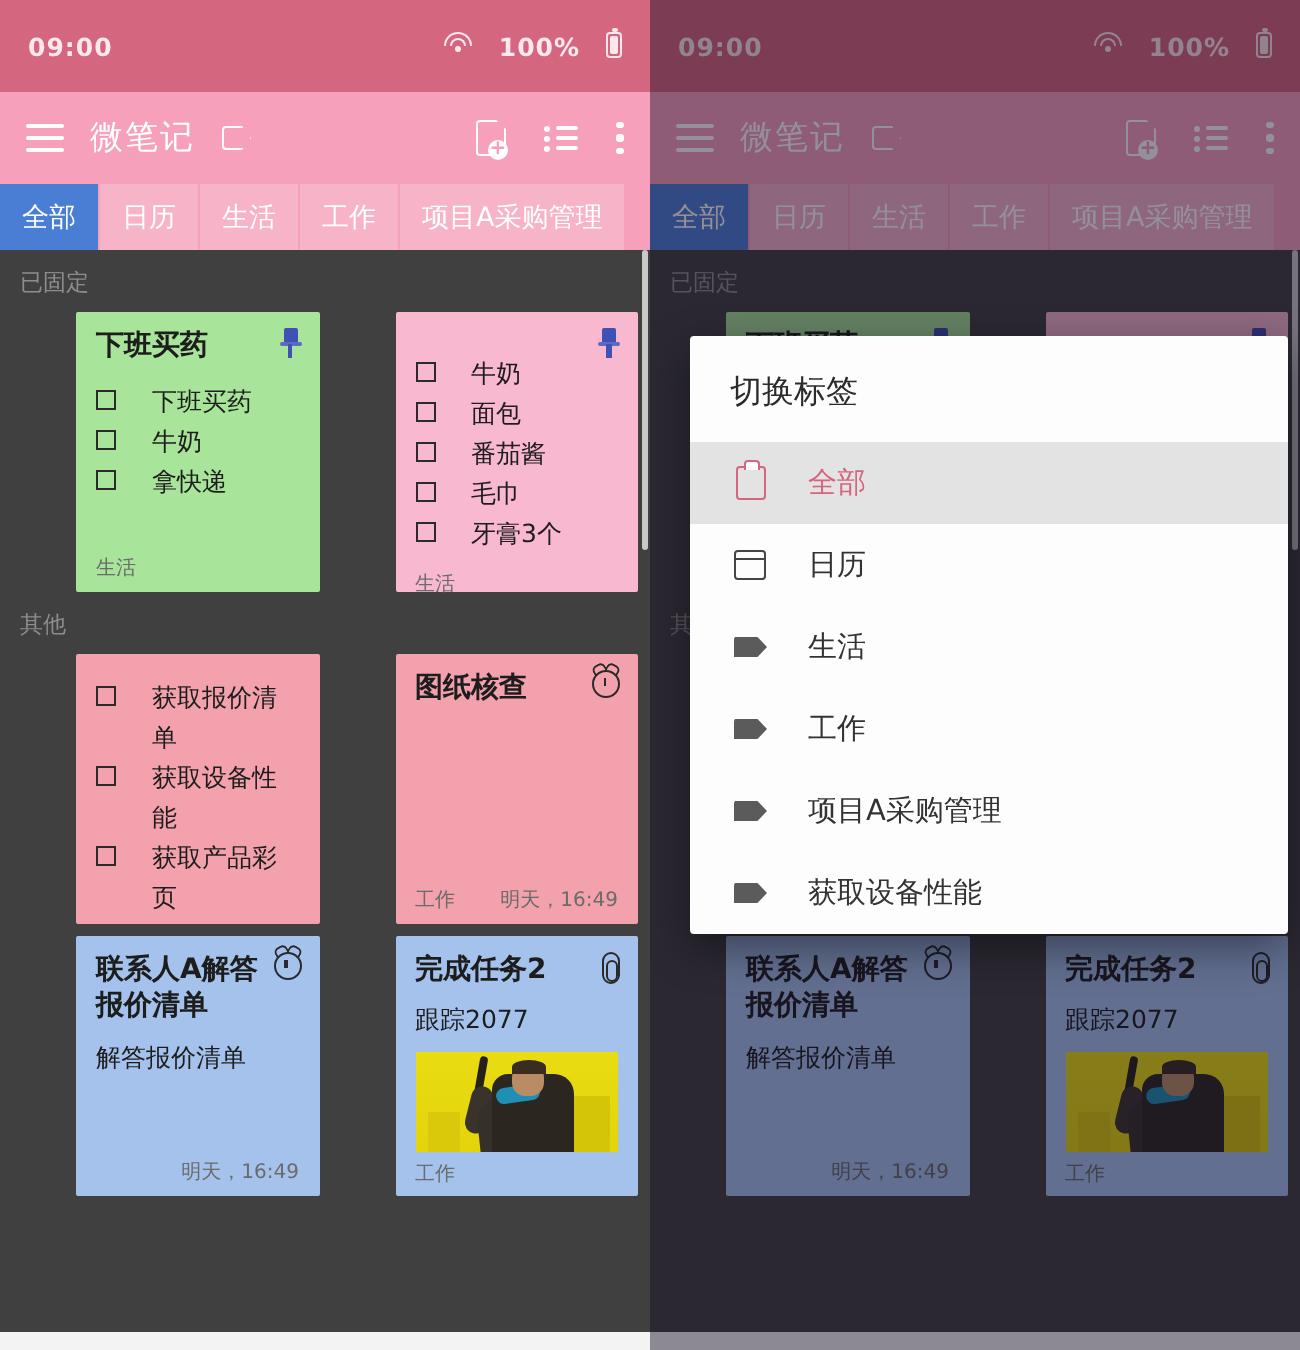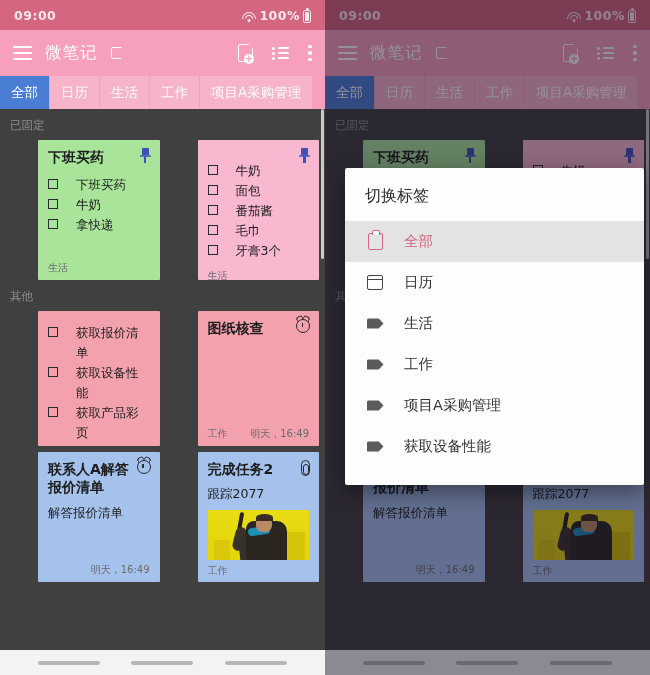--- a/index.html
+++ b/index.html
@@ -9,27 +9,27 @@
     font-family: "DejaVu Sans", "Liberation Sans", sans-serif;
     overflow: hidden;
   }
   .stage { position: relative; width: 650px; height: 675px; display: flex; }
 
   .phone { position: relative; width: 325px; height: 675px; overflow: hidden; background: #fafafa; }
   .phone.right { }
 
   
   .statusbar {
-    height: 30px; background: #d4677f;
+    height: 46px; background: #d4677f;
     display: flex; align-items: center;
     padding: 0 14px; color: #ffe7ee;
     font-size: 12.5px; letter-spacing: .5px;
   }
   .sb-time { font-weight: 600; }
-  .sb-right { margin-left: auto; display: flex; align-items: flex-end; gap: 3px; }
+  .sb-right { margin-left: auto; display: flex; align-items: flex-start; gap: 13px; }
   .sb-batt-txt { font-size: 12.5px; font-weight: 600; }
   .wifi-ico { width: 14px; height: 11px; position: relative; display:inline-block; }
   .wifi-ico i { position:absolute; border: 1.6px solid #ffe7ee; border-bottom:none;
       border-radius: 50% 50% 0 0 / 100% 100% 0 0; left:50%; transform: translateX(-50%); }
   .wifi-ico i.a { width: 14px; height: 7px; top: 0; }
   .wifi-ico i.b { width: 8px;  height: 4px; top: 3px; }
   .wifi-ico i.c { width: 3px;  height: 3px; top: 7px; background:#ffe7ee; border-radius:50%; border:none;}
   .batt-ico { width: 8px; height: 13px; border: 1.4px solid #ffe7ee; border-radius: 2px; position: relative; }
   .batt-ico::before { content:""; position:absolute; top:-3px; left:2px; width:3px; height:2px; background:#ffe7ee; border-radius:1px;}
   .batt-ico::after { content:""; position:absolute; inset:1px; background:#ffe7ee; border-radius:1px;}
@@ -120,21 +120,21 @@
   .navbar i { display:block; width: 62px; height: 4px; background: #b6b6b6; border-radius: 2px;}
 
   .scrollbar { position:absolute; right: 1px; top: 0; width: 3px; height: 150px; background: #c9c9c9; border-radius: 2px;}
 
   
   .scrim { position: absolute; inset: 0; background: rgba(20,14,34,0.46); }
   .dialog {
     position: absolute; left: 20px; top: 168px; width: 299px;
     background: #fdfdfd; border-radius: 2px;
     box-shadow: 0 7px 22px rgba(0,0,0,.42);
-    padding: 0 0 18px 0;
+    padding: 0 0 0 0;
   }
   .dialog-title { font-size: 16px; color: #2b2b2b; padding: 18px 20px 14px 20px; }
   .menu-item { display:flex; align-items:center; gap: 19px; padding: 11px 20px; font-size: 14.5px; color: #333; }
   .menu-item.selected { background: #e3e3e3; }
   .menu-item.selected .mi-label { color: #d4677f; }
   .mi-ico { width: 20px; display:flex; justify-content:center; flex: none;}
 
   .ico-clipboard { width: 15px; height: 17px; border: 1.8px solid #d4677f; border-radius: 2px; position: relative;}
   .ico-clipboard::before { content:""; position:absolute; top:-4px; left:3px; width:6px; height:4px; border:1.8px solid #d4677f; border-bottom:none; border-radius:2px 2px 0 0; background:#fdfdfd;}
 

